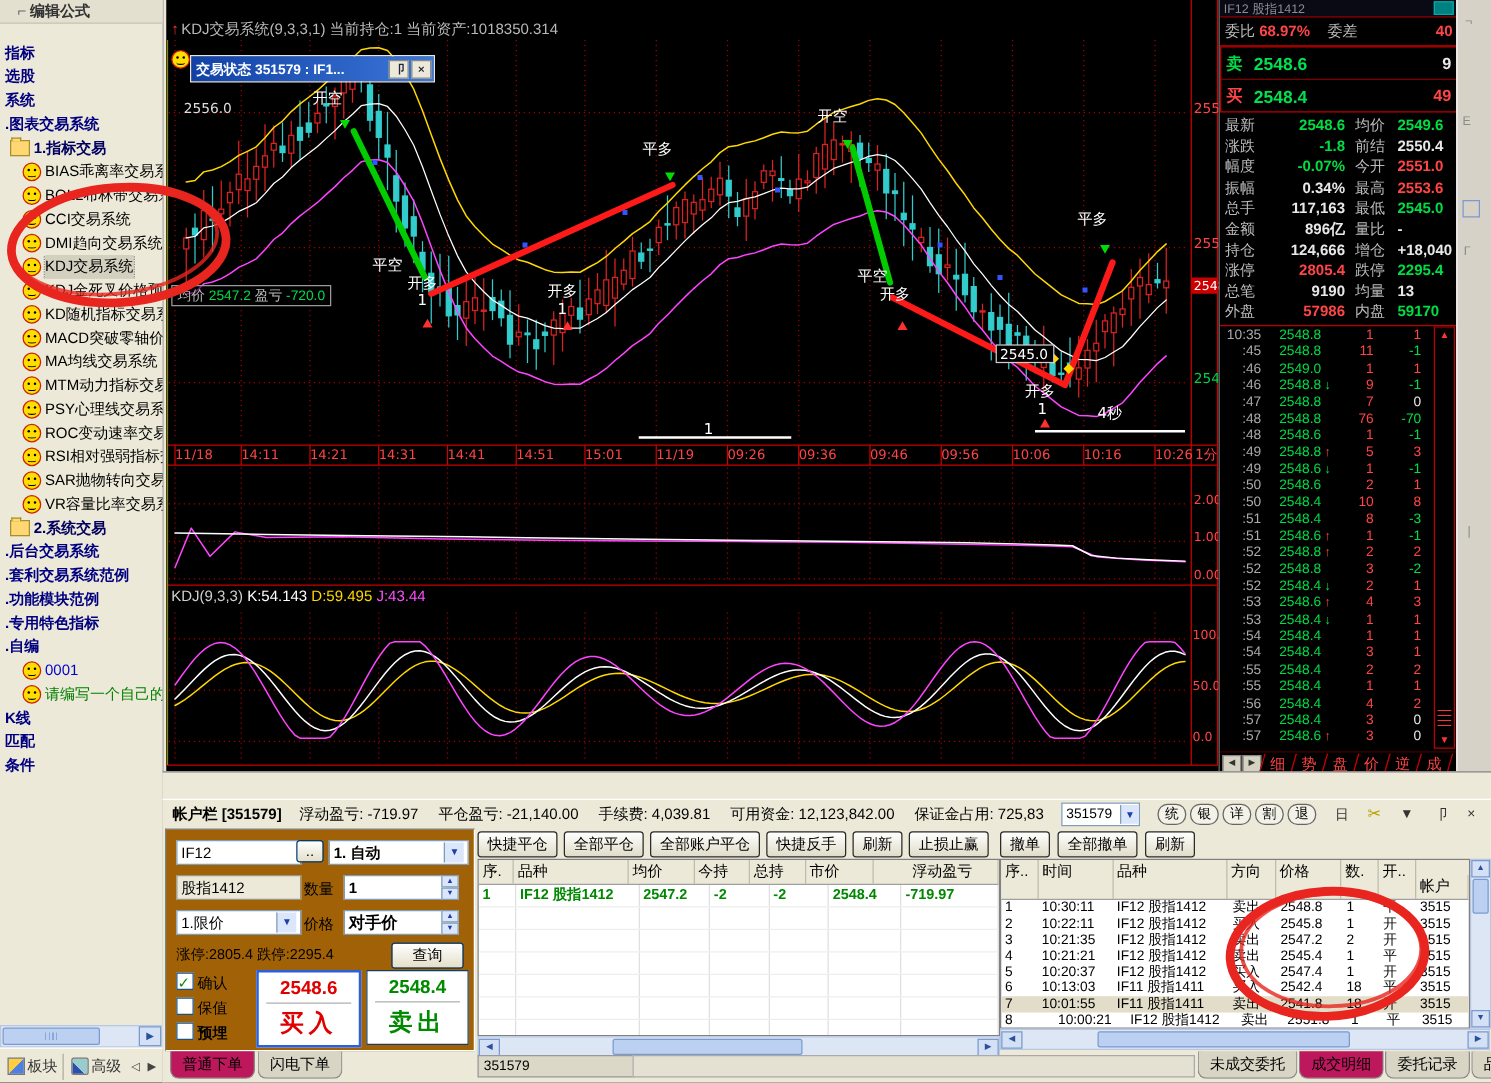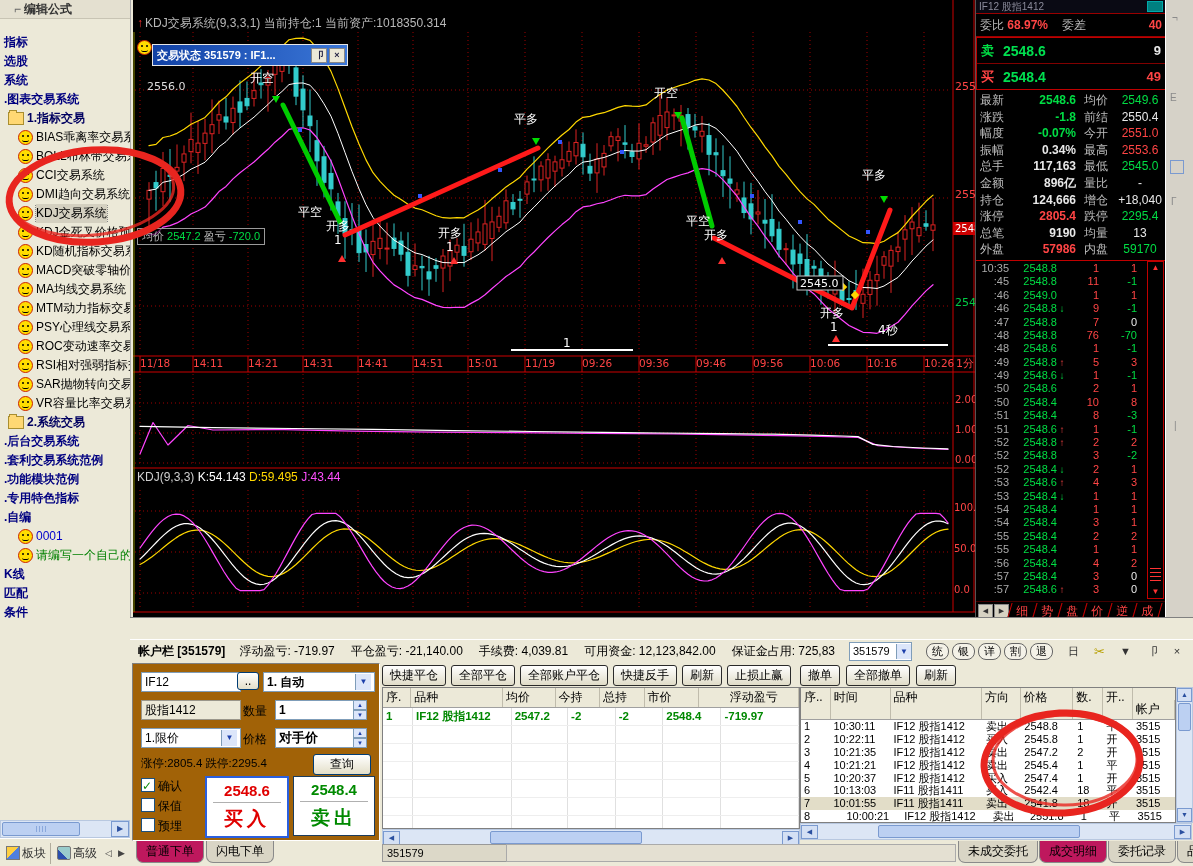--- a/index.html
+++ b/index.html
@@ -69,21 +69,21 @@
   .ab-row{height:25px;display:flex;align-items:center;padding:0 4px;font-weight:bold}
   .ab-row + .ab-row{border-top:1px solid #800000}
   .ab-tag{width:22px;font-size:13px}
   .ab-price{font-size:14px;color:#00e050;width:80px}
   .ab-vol{margin-left:auto;font-size:13px}
   #q-stats{padding:2px 0}
   .qs-row{display:flex;padding:0 4px;height:16.6px;line-height:16.6px;font-size:12px}
   .qs-row .l{width:32px;color:#bbb}
   .qs-row .v1{width:64px;text-align:right;font-weight:bold}
   .qs-row .l2{width:34px;margin-left:8px;color:#bbb}
-  .qs-row .v2{flex:1;text-align:center;font-weight:normal}
+  .qs-row .v2{flex:1;text-align:left;font-weight:bold}
   .cr{color:#ff4545}.cg{color:#00dd44}.cw{color:#e8e8e8}
   #q-sep{height:0;border-top:1px solid #c00000}
   #q-ticks{position:relative;height:338px;overflow:hidden;padding:1px 0}
   .tk-row{display:flex;height:13.4px;line-height:13.4px;font-size:11px;padding:0 3px;width:158px}
   .tk-row .tm{width:30px;color:#aaa;text-align:right}
   .tk-row .pr{width:48px;text-align:right}
   .tk-row .ar{width:10px;text-align:center;font-size:10px}
   .tk-row .vo{width:32px;text-align:right}
   .tk-row .de{flex:1;text-align:right}
   #q-scroll{position:absolute;right:2px;top:0;width:15px;height:336px;border:1px solid #c00000;background:#000}
@@ -1067,21 +1067,21 @@
         <div>▲</div>
         <div>▼</div>
       </div>
 
     <span class="abs lbl" style="left:8px;top:92px;font-size:11.5px">涨停:2805.4 跌停:2295.4</span>
     <div class="abs qbtn" style="left:180px;top:90px;width:40px"><span>查询</span></div>
 
     <div id="order-checks" class="abs" style="left:8px;top:112px">
         <div style="height: 20px; line-height: 20px;"><span class="chk on"></span><span class="lbl">确认</span></div>
         <div style="height: 20px; line-height: 20px;"><span class="chk"></span><span class="lbl">保值</span></div>
-        <div style="height: 20px; line-height: 20px;"><span class="chk"></span><span class="lbl">预埋</span></div>
+        <div style="height: 20px; line-height: 20px; font-weight: bold;"><span class="chk"></span><span class="lbl">预埋</span></div>
       </div>
 
     <div id="buy-box" class="trade-box">
       <div class="pnum red">2548.6</div>
       <div class="sep"></div>
       <div class="act red">买入</div>
     </div>
     <div id="sell-box" class="trade-box">
       <div class="pnum grn">2548.4</div>
       <div class="sep"></div>

